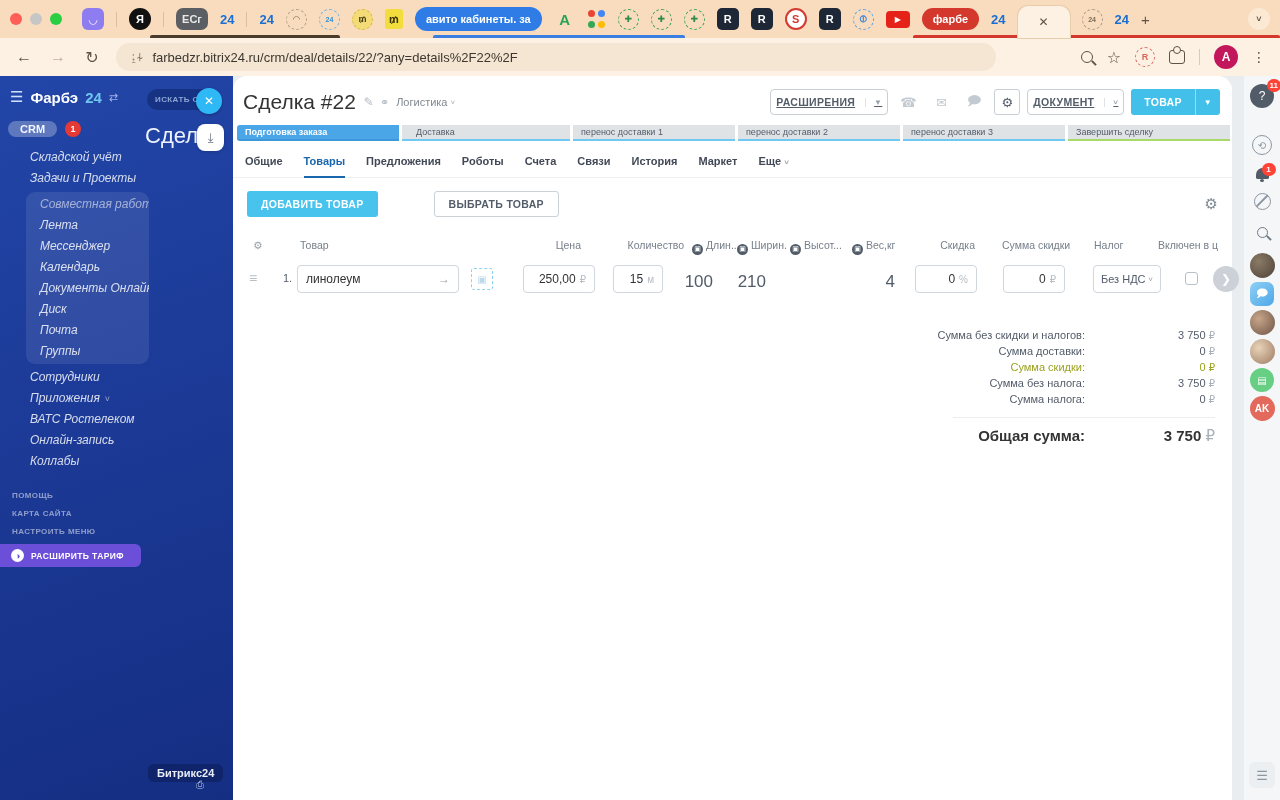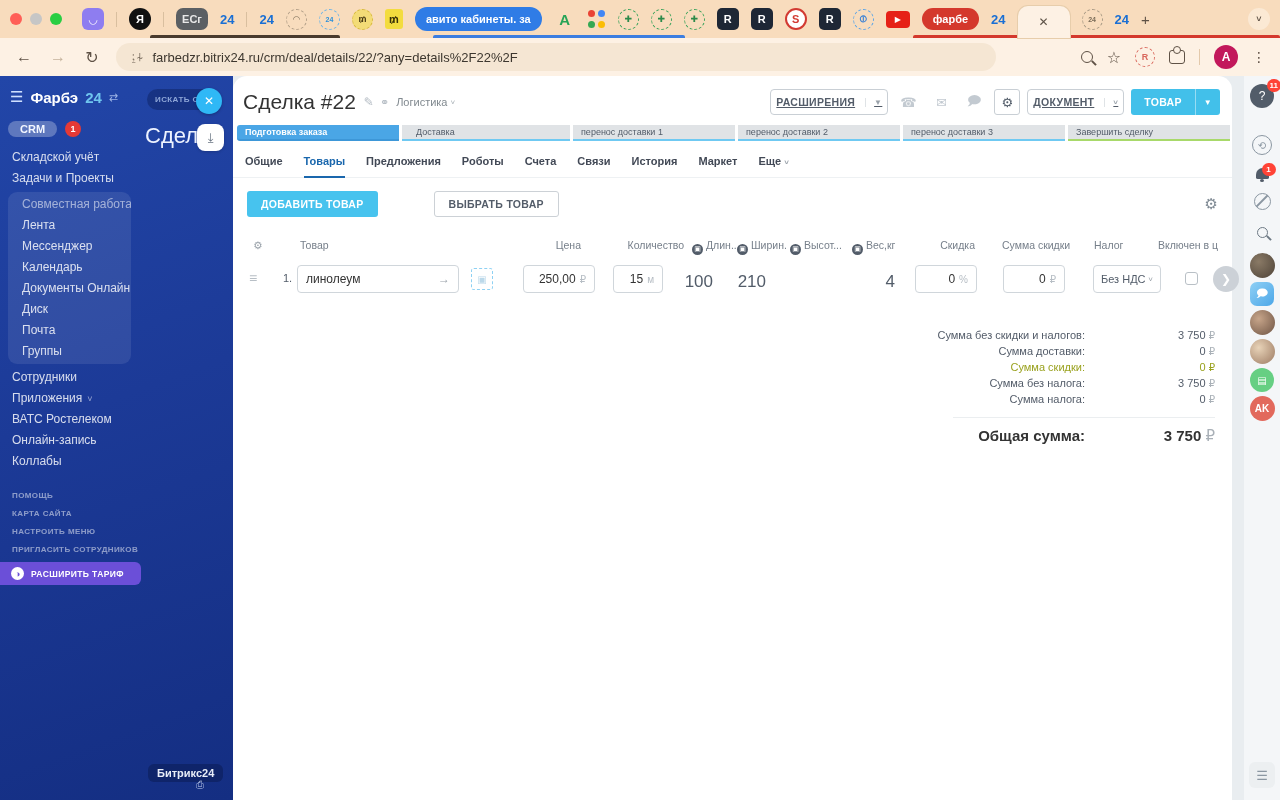--- a/index.html
+++ b/index.html
@@ -60,21 +60,21 @@
   .logosw { font-size:11px; color:#9db4e6; }
   .searchpill { position:absolute; left:147px; top:13px; width:72px; height:21px;
     background:rgba(10,30,90,.45); border-radius:11px; color:#8fa7d8; font-size:8px;
     font-weight:bold; letter-spacing:.4px; display:flex; align-items:center; padding:0 8px;
     white-space:nowrap; overflow:hidden; }
   .crmrow { display:flex; align-items:center; gap:8px; padding:9px 0 6px 8px; }
   .crmpill { background:rgba(255,255,255,.28); border-radius:10px; padding:2px 12px;
     font-size:11px; font-weight:bold; color:#f2f6ff; }
   .crmbadge { width:16px; height:16px; border-radius:50%; background:#e53935; color:#fff;
     font-size:9px; font-weight:bold; display:flex; align-items:center; justify-content:center; }
-  .menu { padding:4px 0 0 0; }
+  .menu { padding:4px 0 0 18px;font-style:italic; }
   .mitem { height:21px; line-height:21px; padding-left:12px; font-size:12px;
     color:rgba(255,255,255,.82); white-space:nowrap; overflow:hidden; }
   .mitem .chev { font-size:9px; color:rgba(255,255,255,.55); margin-left:5px; }
   .msection { margin:3px 8px; width:123px; background:rgba(255,255,255,.09); border-radius:9px;
     padding:2px 0; }
   .msection .mitem { padding-left:4px; margin-left:10px; }
   .msection .mitem.shead { color:rgba(255,255,255,.55); }
   .footlinks { margin-top:15px; }
   .flink { height:18px; line-height:18px; padding-left:12px; font-size:8px; font-weight:bold;
     letter-spacing:.4px; color:rgba(255,255,255,.5); }
@@ -305,21 +305,20 @@
       <div class="mitem"><span>Сотрудники</span></div>
       <div class="mitem"><span>Приложения</span><span class="chev">˅</span></div>
       <div class="mitem"><span>ВАТС Ростелеком</span></div>
       <div class="mitem"><span>Онлайн-запись</span></div>
       <div class="mitem"><span>Коллабы</span></div>
     </div>
     <div class="footlinks">
       <div class="flink">ПОМОЩЬ</div>
       <div class="flink">КАРТА САЙТА</div>
       <div class="flink">НАСТРОИТЬ МЕНЮ</div>
-      <div class="flink">ПРИГЛАСИТЬ СОТРУДНИКОВ</div>
     </div>
     <div class="tariff">
       <span class="tariffic">◑</span>
       <span class="tarifftxt">РАСШИРИТЬ ТАРИФ</span>
     </div>
     <div class="behindtitle">Сделки</div>
     <div class="b24badge">Битрикс24</div>
     <span class="printic">⎙</span>
   </div>
 

